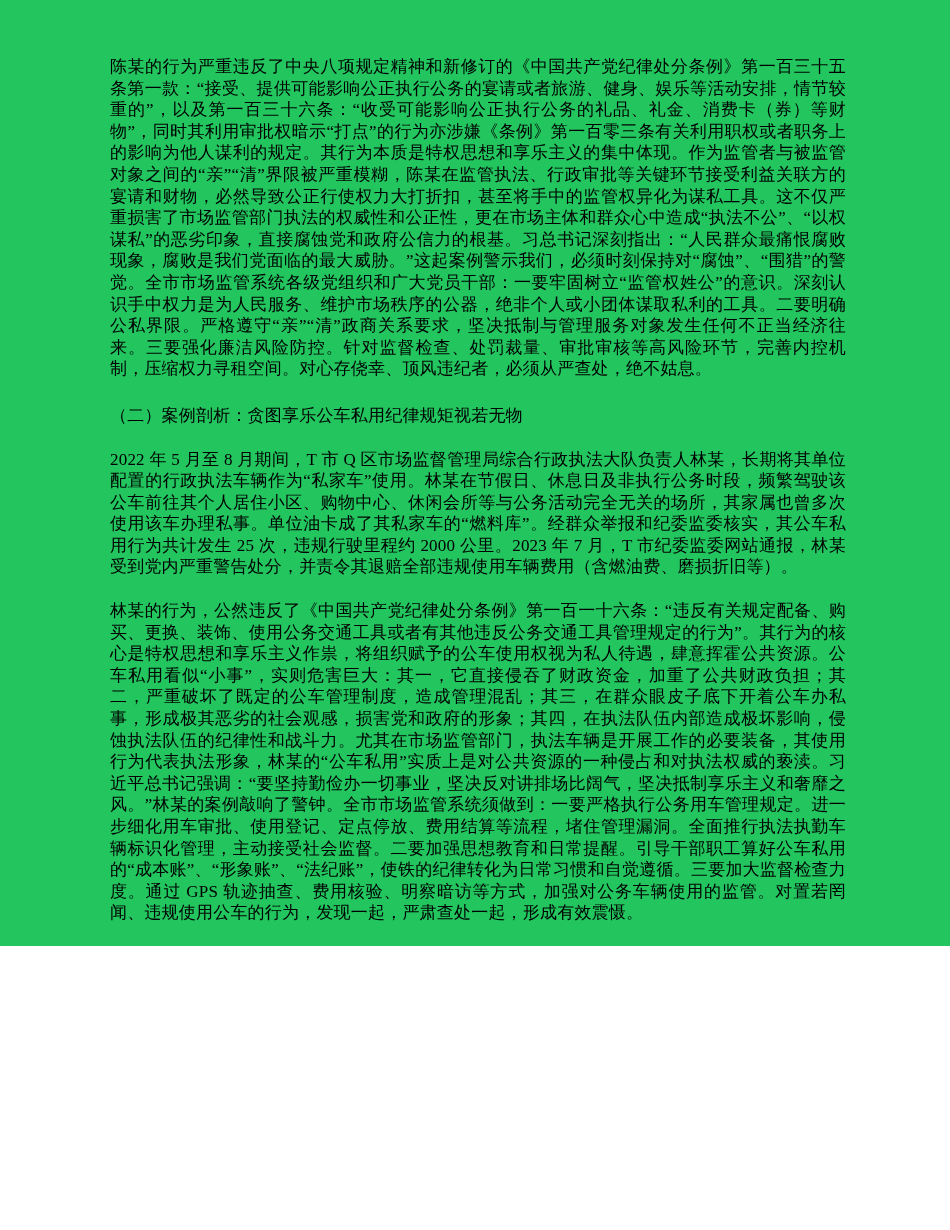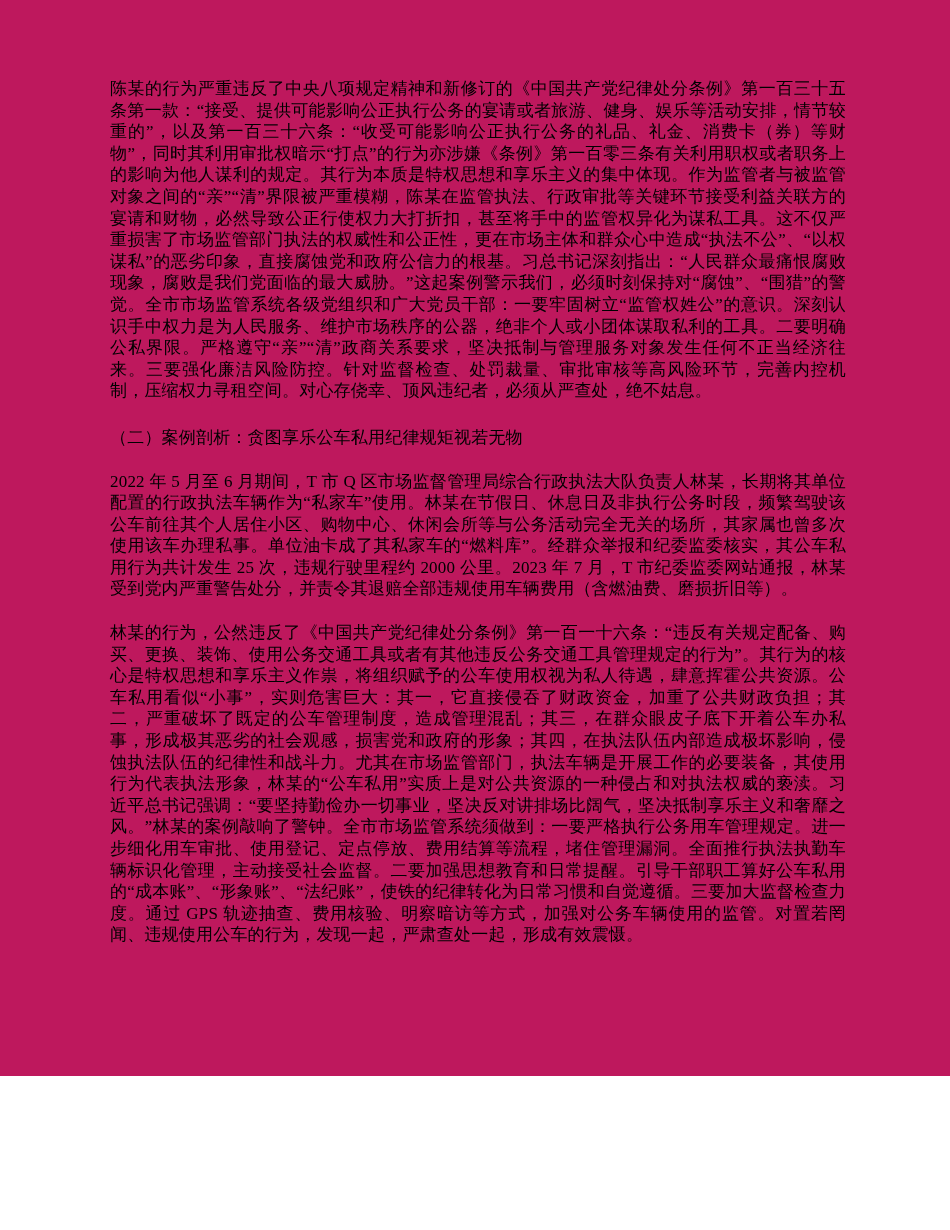--- a/index.html
+++ b/index.html
@@ -10,23 +10,23 @@
   body {
     width: 950px;
     height: 1230px;
     overflow: hidden;
     font-family: "Liberation Serif", "DejaVu Serif", serif;
     color: #000000;
   }
   .document-page {
     box-sizing: border-box;
     width: 950px;
-    height: 1076px;
-    padding: 78px 104px 40px 110px;
-    background: #be185d;
+    height: 946px;
+    padding: 56px 104px 40px 110px;
+    background: #22c55e;
   }
   .doc-block {
     font-size: 17px;
     line-height: 21.6px;
     text-align: justify;
     letter-spacing: 0.2px;
     margin: 0 0 22px 0;
     word-break: break-all;
     white-space: pre-wrap;
   }
@@ -36,17 +36,17 @@
   }
 </style>
 </head>
 <body>
 
 <div class="document-page">
   <div class="doc-block">陈某的行为严重违反了中央八项规定精神和新修订的《中国共产党纪律处分条例》第一百三十五条第一款：“接受、提供可能影响公正执行公务的宴请或者旅游、健身、娱乐等活动安排，情节较重的”，以及第一百三十六条：“收受可能影响公正执行公务的礼品、礼金、消费卡（券）等财物”，同时其利用审批权暗示“打点”的行为亦涉嫌《条例》第一百零三条有关利用职权或者职务上的影响为他人谋利的规定。其行为本质是特权思想和享乐主义的集中体现。作为监管者与被监管对象之间的“亲”“清”界限被严重模糊，陈某在监管执法、行政审批等关键环节接受利益关联方的宴请和财物，必然导致公正行使权力大打折扣，甚至将手中的监管权异化为谋私工具。这不仅严重损害了市场监管部门执法的权威性和公正性，更在市场主体和群众心中造成“执法不公”、“以权谋私”的恶劣印象，直接腐蚀党和政府公信力的根基。习总书记深刻指出：“人民群众最痛恨腐败现象，腐败是我们党面临的最大威胁。”这起案例警示我们，必须时刻保持对“腐蚀”、“围猎”的警觉。全市市场监管系统各级党组织和广大党员干部：一要牢固树立“监管权姓公”的意识。深刻认识手中权力是为人民服务、维护市场秩序的公器，绝非个人或小团体谋取私利的工具。二要明确公私界限。严格遵守“亲”“清”政商关系要求，坚决抵制与管理服务对象发生任何不正当经济往来。三要强化廉洁风险防控。针对监督检查、处罚裁量、审批审核等高风险环节，完善内控机制，压缩权力寻租空间。对心存侥幸、顶风违纪者，必须从严查处，绝不姑息。</div>
 
   <div class="doc-block doc-heading">（二）案例剖析：贪图享乐公车私用纪律规矩视若无物</div>
 
-  <div class="doc-block">2022 年 5 月至 6 月期间，T 市 Q 区市场监督管理局综合行政执法大队负责人林某，长期将其单位配置的行政执法车辆作为“私家车”使用。林某在节假日、休息日及非执行公务时段，频繁驾驶该公车前往其个人居住小区、购物中心、休闲会所等与公务活动完全无关的场所，其家属也曾多次使用该车办理私事。单位油卡成了其私家车的“燃料库”。经群众举报和纪委监委核实，其公车私用行为共计发生 25 次，违规行驶里程约 2000 公里。2023 年 7 月，T 市纪委监委网站通报，林某受到党内严重警告处分，并责令其退赔全部违规使用车辆费用（含燃油费、磨损折旧等）。</div>
+  <div class="doc-block">2022 年 5 月至 8 月期间，T 市 Q 区市场监督管理局综合行政执法大队负责人林某，长期将其单位配置的行政执法车辆作为“私家车”使用。林某在节假日、休息日及非执行公务时段，频繁驾驶该公车前往其个人居住小区、购物中心、休闲会所等与公务活动完全无关的场所，其家属也曾多次使用该车办理私事。单位油卡成了其私家车的“燃料库”。经群众举报和纪委监委核实，其公车私用行为共计发生 25 次，违规行驶里程约 2000 公里。2023 年 7 月，T 市纪委监委网站通报，林某受到党内严重警告处分，并责令其退赔全部违规使用车辆费用（含燃油费、磨损折旧等）。</div>
 
   <div class="doc-block">林某的行为，公然违反了《中国共产党纪律处分条例》第一百一十六条：“违反有关规定配备、购买、更换、装饰、使用公务交通工具或者有其他违反公务交通工具管理规定的行为”。其行为的核心是特权思想和享乐主义作祟，将组织赋予的公车使用权视为私人待遇，肆意挥霍公共资源。公车私用看似“小事”，实则危害巨大：其一，它直接侵吞了财政资金，加重了公共财政负担；其二，严重破坏了既定的公车管理制度，造成管理混乱；其三，在群众眼皮子底下开着公车办私事，形成极其恶劣的社会观感，损害党和政府的形象；其四，在执法队伍内部造成极坏影响，侵蚀执法队伍的纪律性和战斗力。尤其在市场监管部门，执法车辆是开展工作的必要装备，其使用行为代表执法形象，林某的“公车私用”实质上是对公共资源的一种侵占和对执法权威的亵渎。习近平总书记强调：“要坚持勤俭办一切事业，坚决反对讲排场比阔气，坚决抵制享乐主义和奢靡之风。”林某的案例敲响了警钟。全市市场监管系统须做到：一要严格执行公务用车管理规定。进一步细化用车审批、使用登记、定点停放、费用结算等流程，堵住管理漏洞。全面推行执法执勤车辆标识化管理，主动接受社会监督。二要加强思想教育和日常提醒。引导干部职工算好公车私用的“成本账”、“形象账”、“法纪账”，使铁的纪律转化为日常习惯和自觉遵循。三要加大监督检查力度。通过 GPS 轨迹抽查、费用核验、明察暗访等方式，加强对公务车辆使用的监管。对置若罔闻、违规使用公车的行为，发现一起，严肃查处一起，形成有效震慑。</div>
 
 </div>
 
 </body></html>

